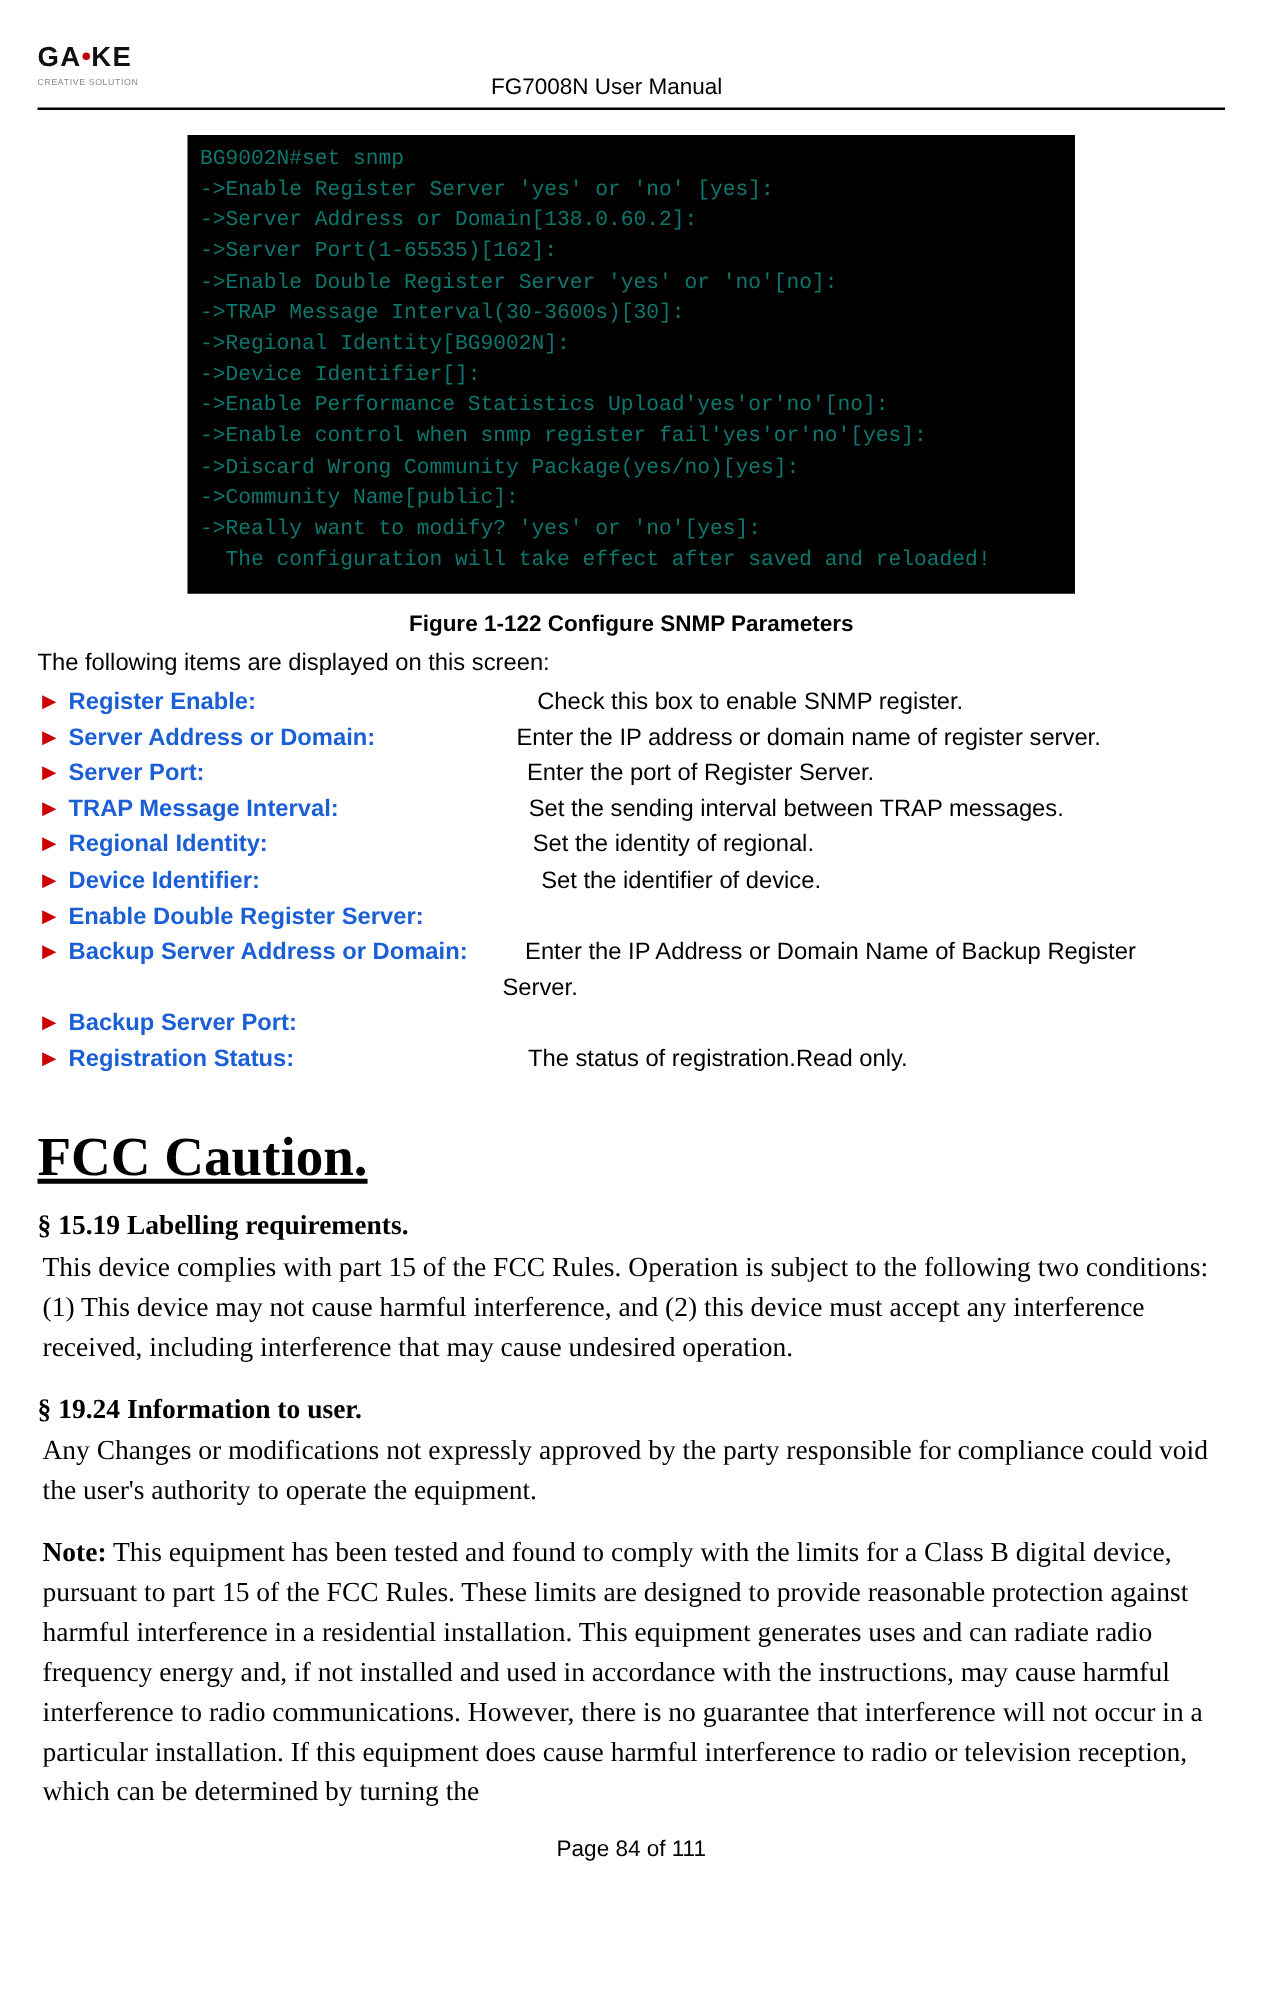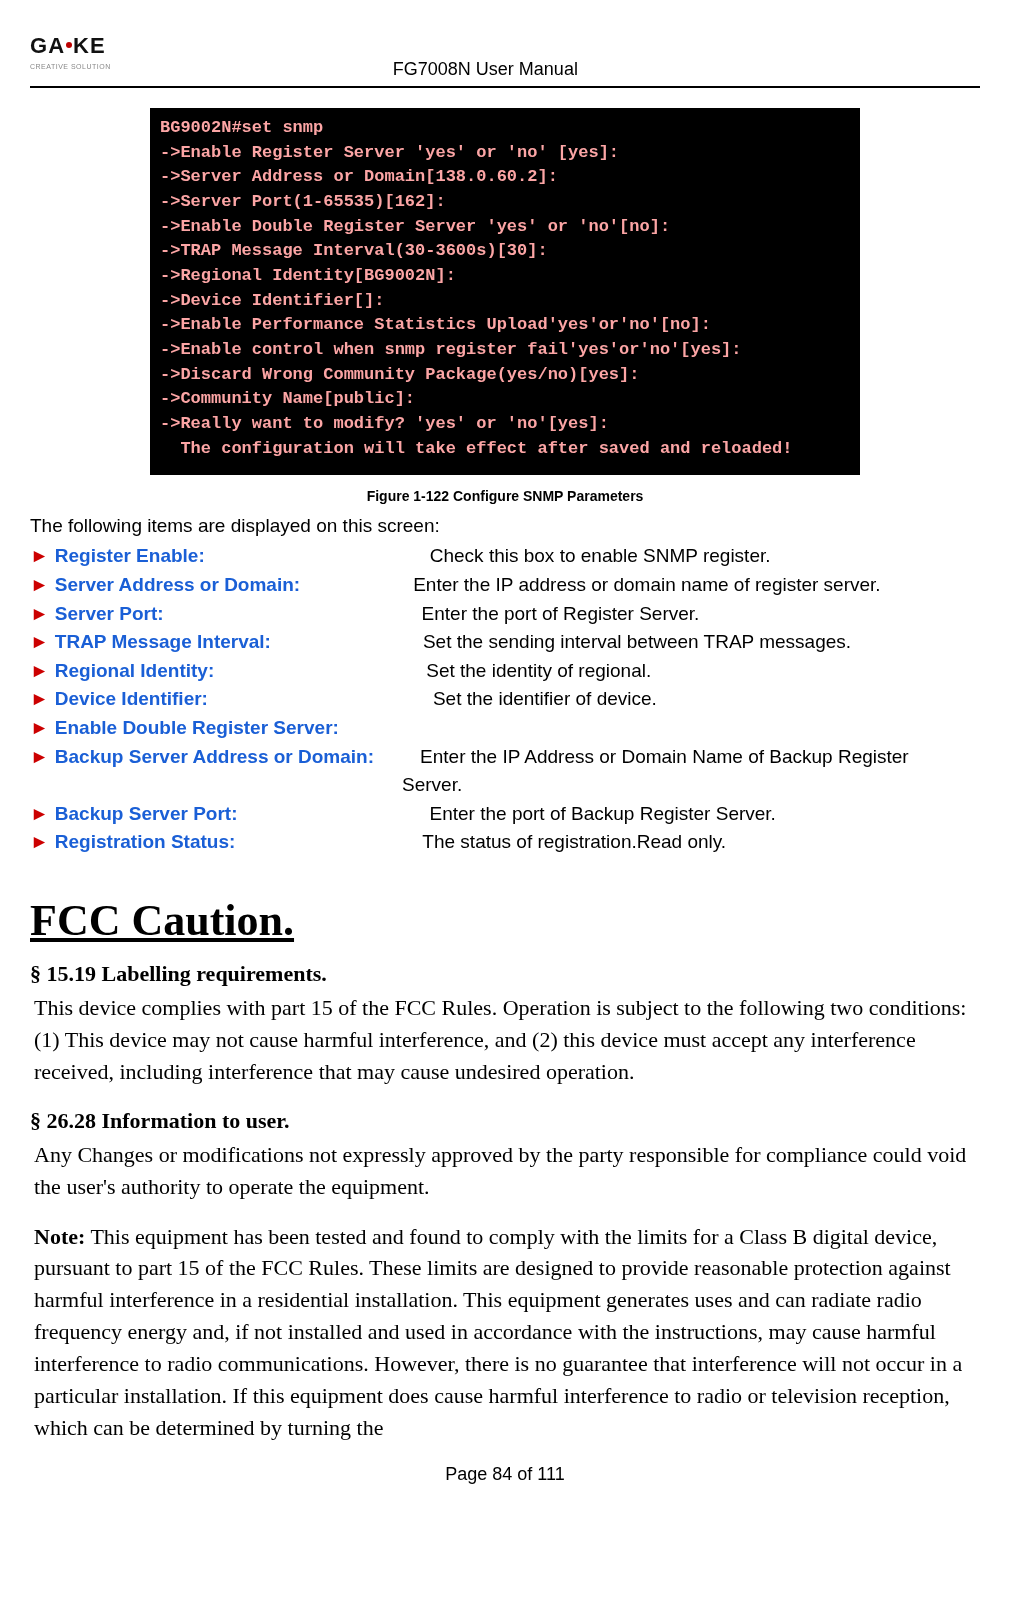--- a/index.html
+++ b/index.html
@@ -57,32 +57,32 @@
     font-family: Arial, sans-serif;
     text-align: center;
     flex: 1;
     margin-right: 120px;
     margin-top: 37px;
   }
   .terminal {
     width: 690px;
     margin: 0 auto 12px auto;
     background: #000;
-    color: #fca5a5;
+    color: #0f766e;
     font-family: "Courier New", monospace;
     font-size: 17px;
     line-height: 1.45;
     padding: 8px 10px 14px 10px;
-    font-weight: bold;
+    font-weight: normal;
     white-space: pre;
   }
   .figure-caption {
     text-align: center;
     font-weight: bold;
-    font-size: 14px;
+    font-size: 18px;
     margin-bottom: 6px;
   }
   .intro-line {
     font-size: 19px;
     margin-bottom: 4px;
   }
   .param-row {
     display: flex;
     align-items: flex-start;
     font-size: 19px;
@@ -222,35 +222,34 @@
         <span style="display: inline-block; width: 46px;"></span>
         <span class="param-desc">Enter the IP Address or Domain Name of Backup Register</span>
       </div>
       <div class="param-row continuation">
         <span class="param-desc">Server.</span>
       </div>
       <div class="param-row">
         <span class="chevron">►</span>
         <span class="param-label">Backup Server Port:</span>
         <span style="display: inline-block; width: 192px;"></span>
-        <span class="param-desc">Enter the port of Backup Register Server.</span>
       </div>
       <div class="param-row">
         <span class="chevron">►</span>
         <span class="param-label">Registration Status:</span>
         <span style="display: inline-block; width: 187px;"></span>
         <span class="param-desc">The status of registration.Read only.</span>
       </div>
     </div>
 
   <div class="fcc-heading">FCC Caution.</div>
 
   <div id="sections-block">
       <div class="sec-heading">§ 15.19 Labelling requirements.</div>
       <div class="body-text">This device complies with part 15 of the FCC Rules. Operation is subject to the following two conditions: (1) This device may not cause harmful interference, and (2) this device must accept any interference received, including interference that may cause undesired operation.</div>
-      <div class="sec-heading">§ 26.28 Information to user.</div>
+      <div class="sec-heading">§ 19.24 Information to user.</div>
       <div class="body-text">Any Changes or modifications not expressly approved by the party responsible for compliance could void the user's authority to operate the equipment.</div>
       <div class="body-text"><span class="note-label">Note:</span><span> This equipment has been tested and found to comply with the limits for a Class B digital device, pursuant to part 15 of the FCC Rules. These limits are designed to provide reasonable protection against harmful interference in a residential installation. This equipment generates uses and can radiate radio frequency energy and, if not installed and used in accordance with the instructions, may cause harmful interference to radio communications. However, there is no guarantee that interference will not occur in a particular installation. If this equipment does cause harmful interference to radio or television reception, which can be determined by turning the</span></div>
     </div>
 
   <div class="page-footer">Page 84 of 111</div>
 
 </div>
 
 </body></html>

